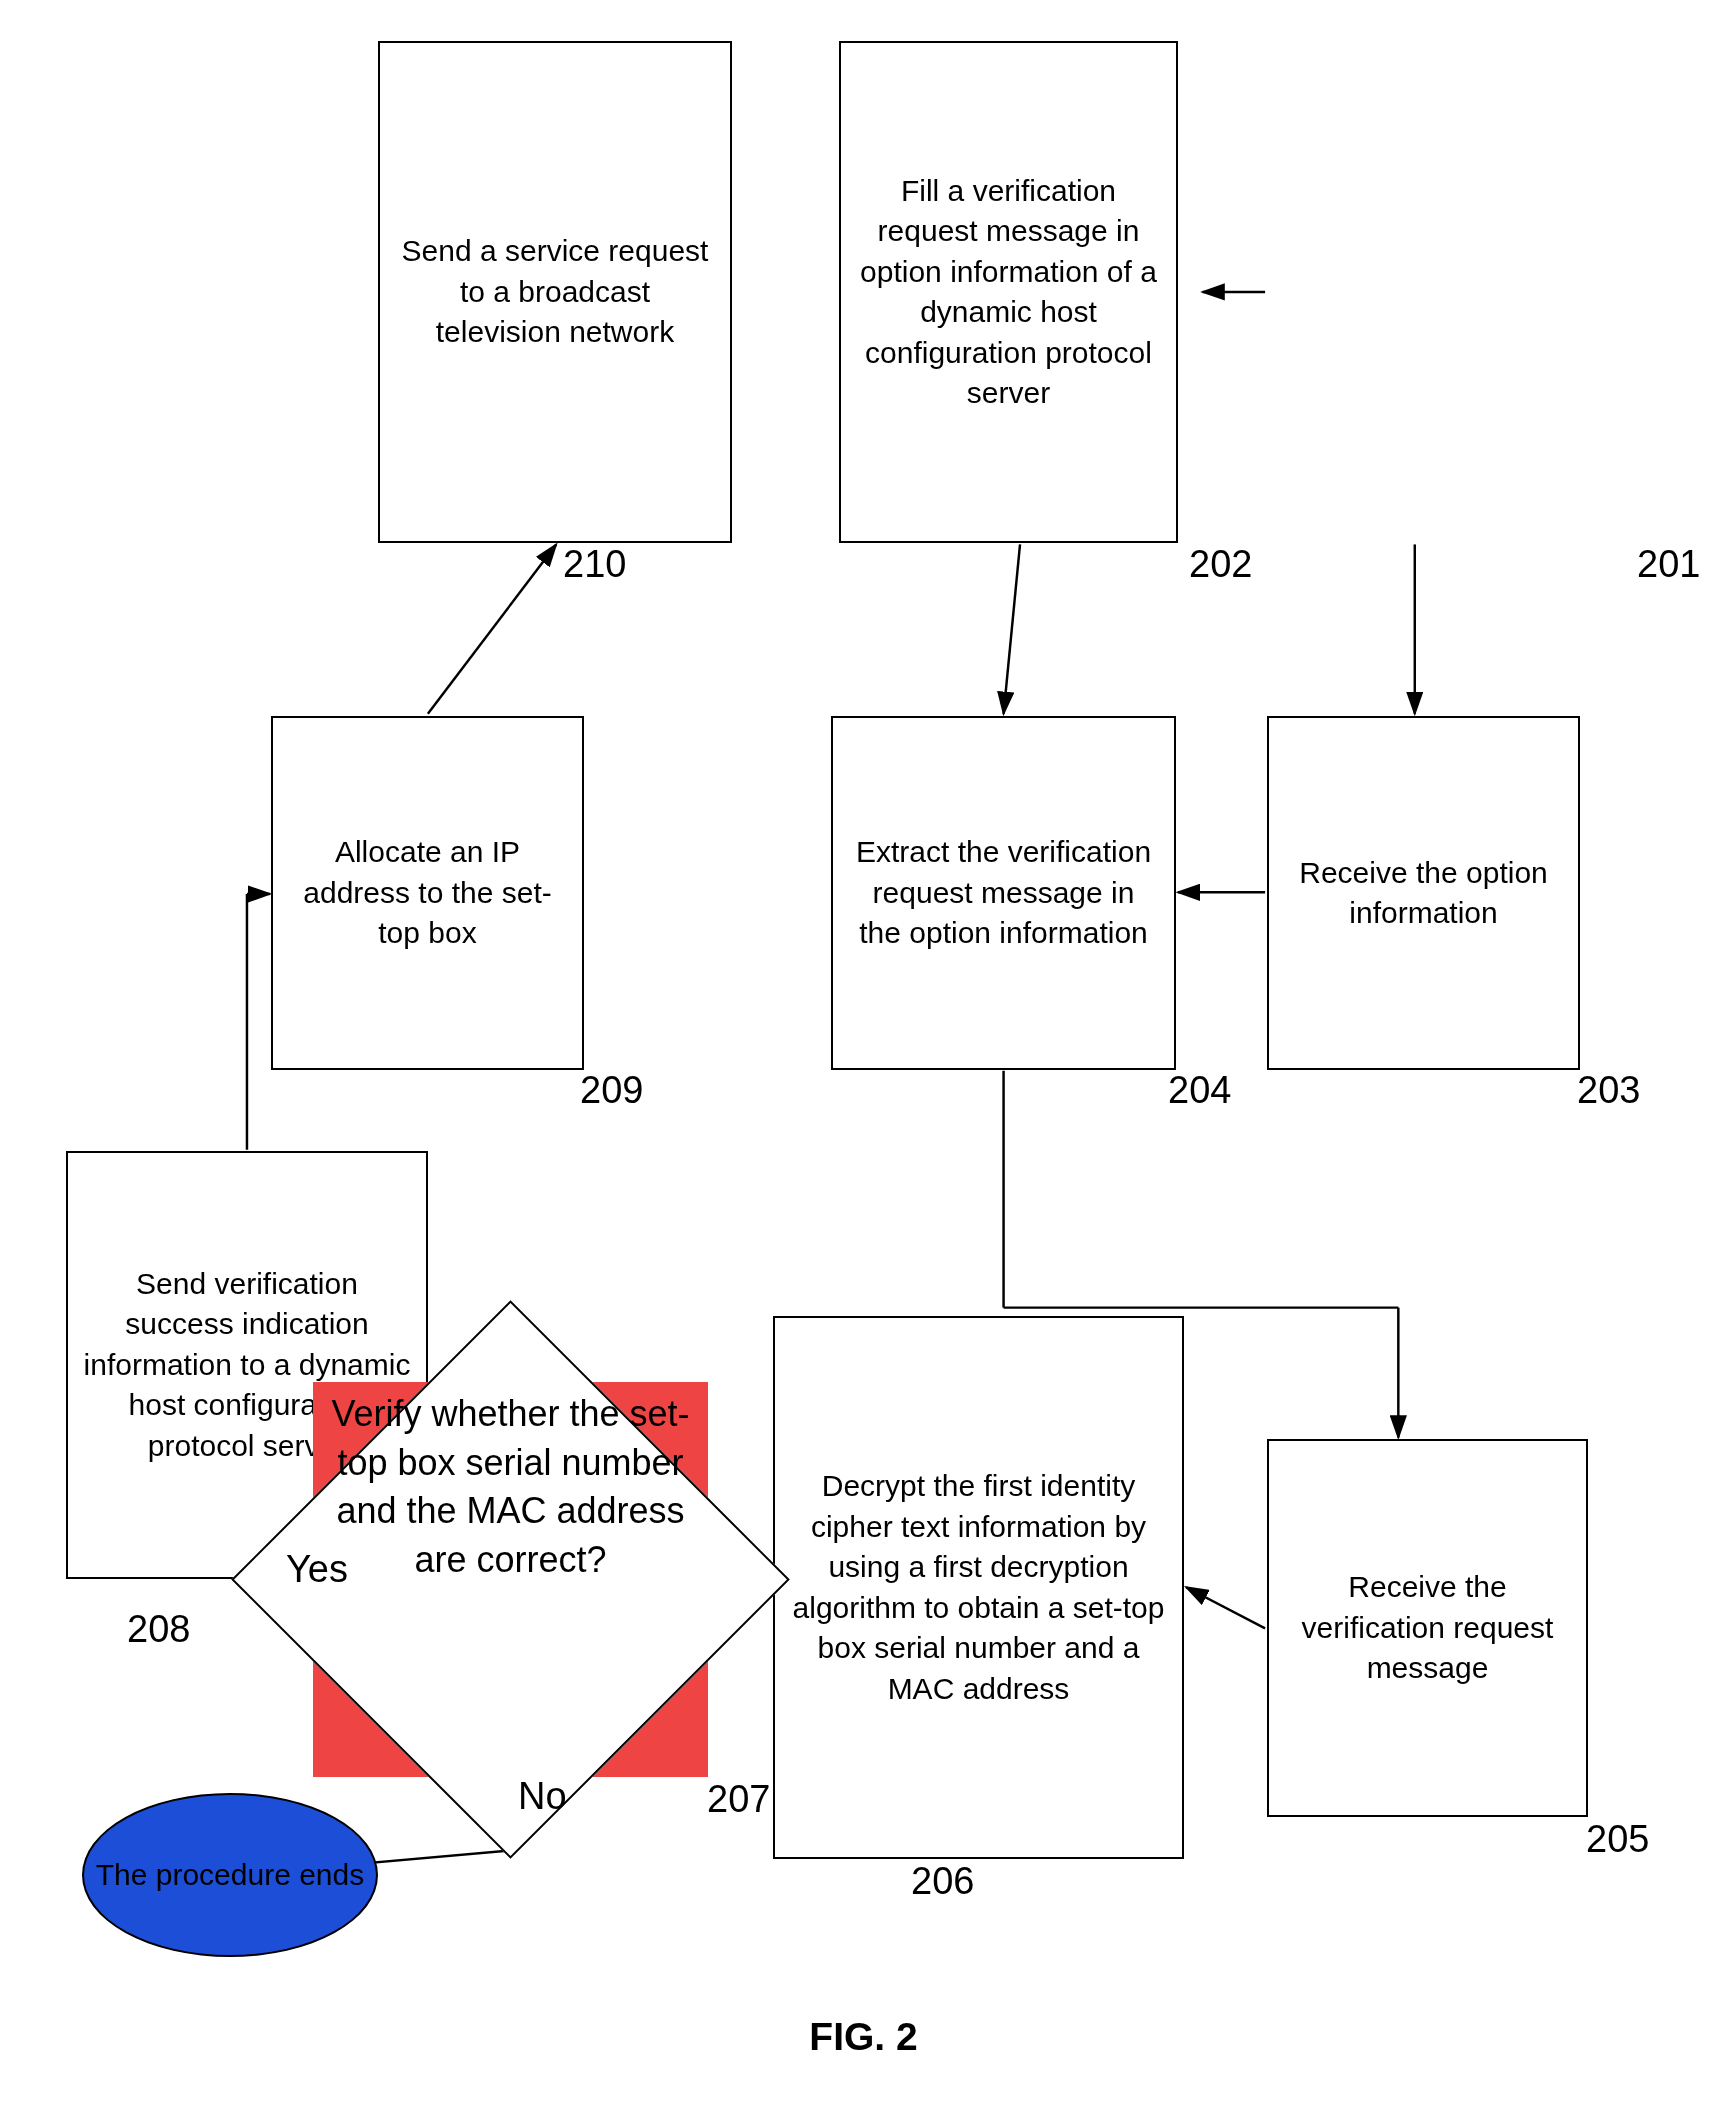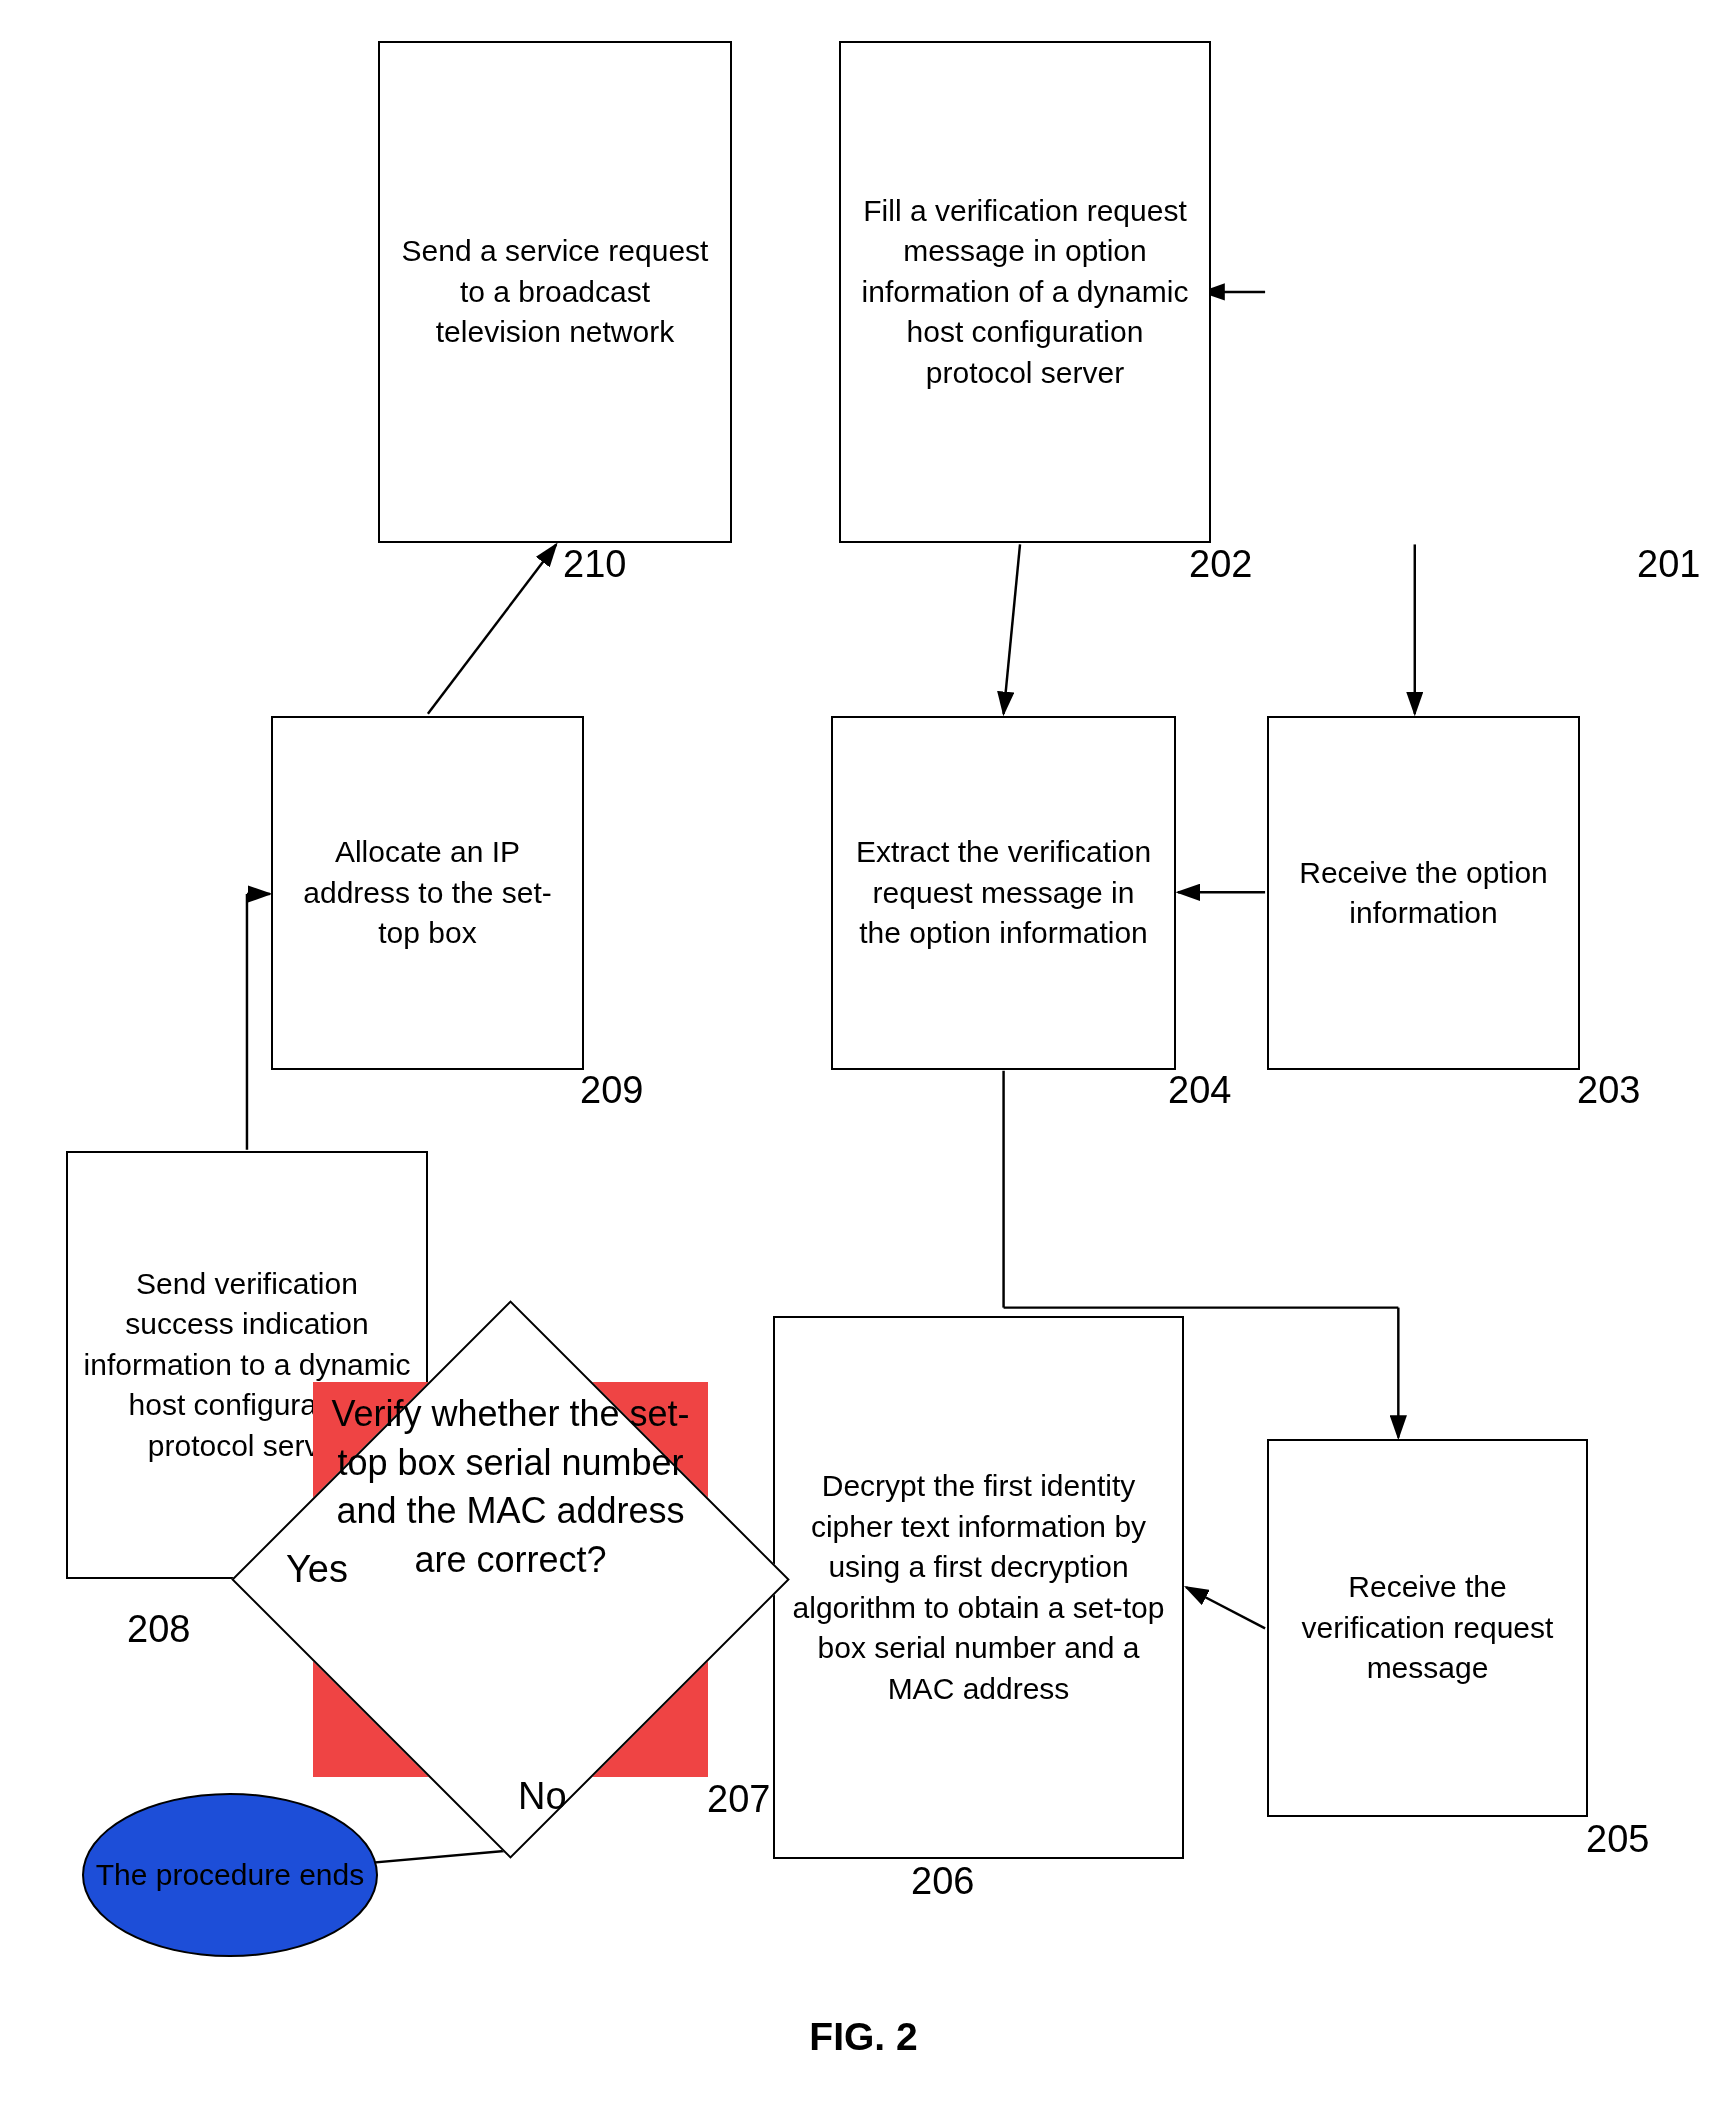--- a/index.html
+++ b/index.html
@@ -114,21 +114,21 @@
 <line x1="300" y1="1398" x2="300" y2="1087" stroke="#000" stroke-width="3"></line>
 <line x1="300" y1="1087" x2="328" y2="1087" stroke="#000" stroke-width="3" marker-end="url(#arrowhead)"></line>
 
 <line x1="520" y1="868" x2="676" y2="662" stroke="#000" stroke-width="3" marker-end="url(#arrowhead)"></line>
 
 <line x1="620" y1="2162" x2="620" y2="2250" stroke="#000" stroke-width="3"></line>
 <line x1="620" y1="2250" x2="282" y2="2280" stroke="#000" stroke-width="3" marker-end="url(#arrowhead)"></line>
 </svg>
 
 
-  <div class="box" style="left:839px; top:41px; width:372px; height:502px;">
+  <div class="box" style="left:839px; top:41px; width:339px; height:502px;">
     <span>Fill a verification request message in option information of a dynamic host configuration protocol server</span>
   </div>
 
   <div class="box" style="left:378px; top:41px; width:354px; height:502px;">
     <span>Send a service request to a broadcast television network</span>
   </div>
 
   <div class="box" style="left:1267px; top:716px; width:313px; height:354px;">
     <span>Receive the option information</span>
   </div>

